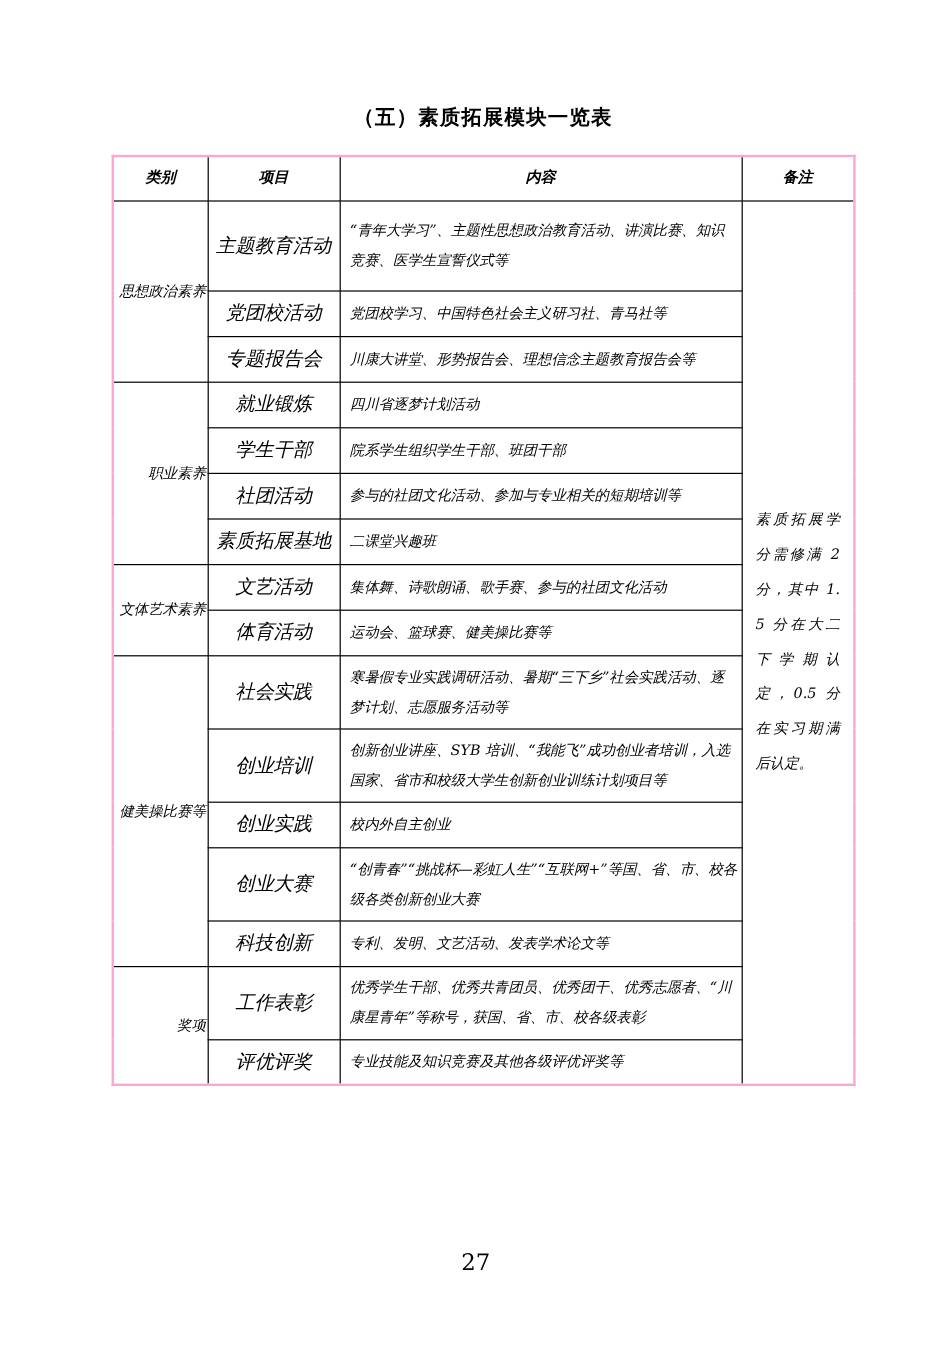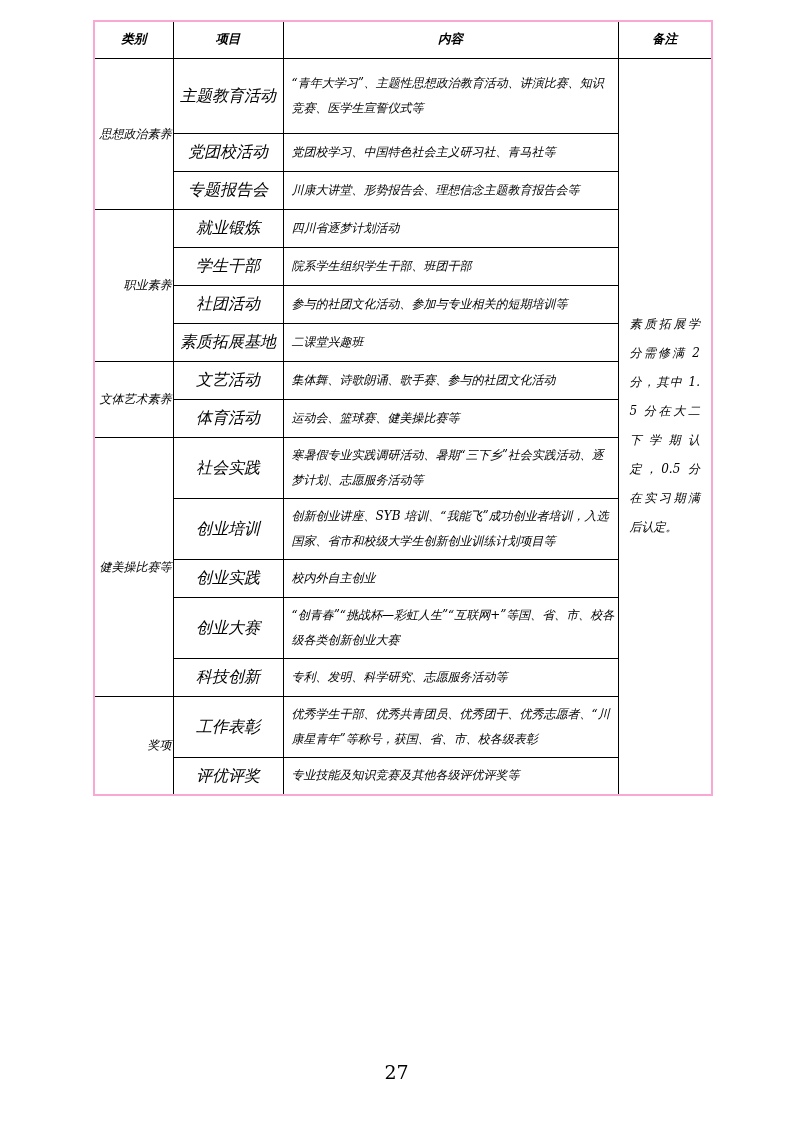--- a/index.html
+++ b/index.html
@@ -78,20 +78,21 @@
     width: 100%;
     text-align: center;
     font-size: 19px;
   }
 </style>
 </head>
 <body>
 
 <div class="page">
 
+  <div class="doc-title">（五）素质拓展模块一览表</div>
 
   <table class="module-table">
     <colgroup>
       <col style="width:79px">
       <col style="width:110px">
       <col style="width:335px">
       <col style="width:94px">
     </colgroup>
     <thead>
       <tr>
@@ -158,21 +159,21 @@
       <tr class="row-s">
         <td class="proj">创业实践</td>
         <td class="content">校内外自主创业</td>
       </tr>
       <tr>
         <td class="proj">创业大赛</td>
         <td class="content">“创青春”“挑战杯—彩虹人生”“互联网+”等国、省、市、校各级各类创新创业大赛</td>
       </tr>
       <tr class="row-s">
         <td class="proj">科技创新</td>
-        <td class="content">专利、发明、科学研究、志愿服务活动等</td>
+        <td class="content">专利、发明、文艺活动、发表学术论文等</td>
       </tr>
 
       <tr>
         <td class="cat" rowspan="2">奖项</td>
         <td class="proj">工作表彰</td>
         <td class="content">优秀学生干部、优秀共青团员、优秀团干、优秀志愿者、“川康星青年”等称号，获国、省、市、校各级表彰</td>
       </tr>
       <tr class="row-s">
         <td class="proj">评优评奖</td>
         <td class="content">专业技能及知识竞赛及其他各级评优评奖等</td>

